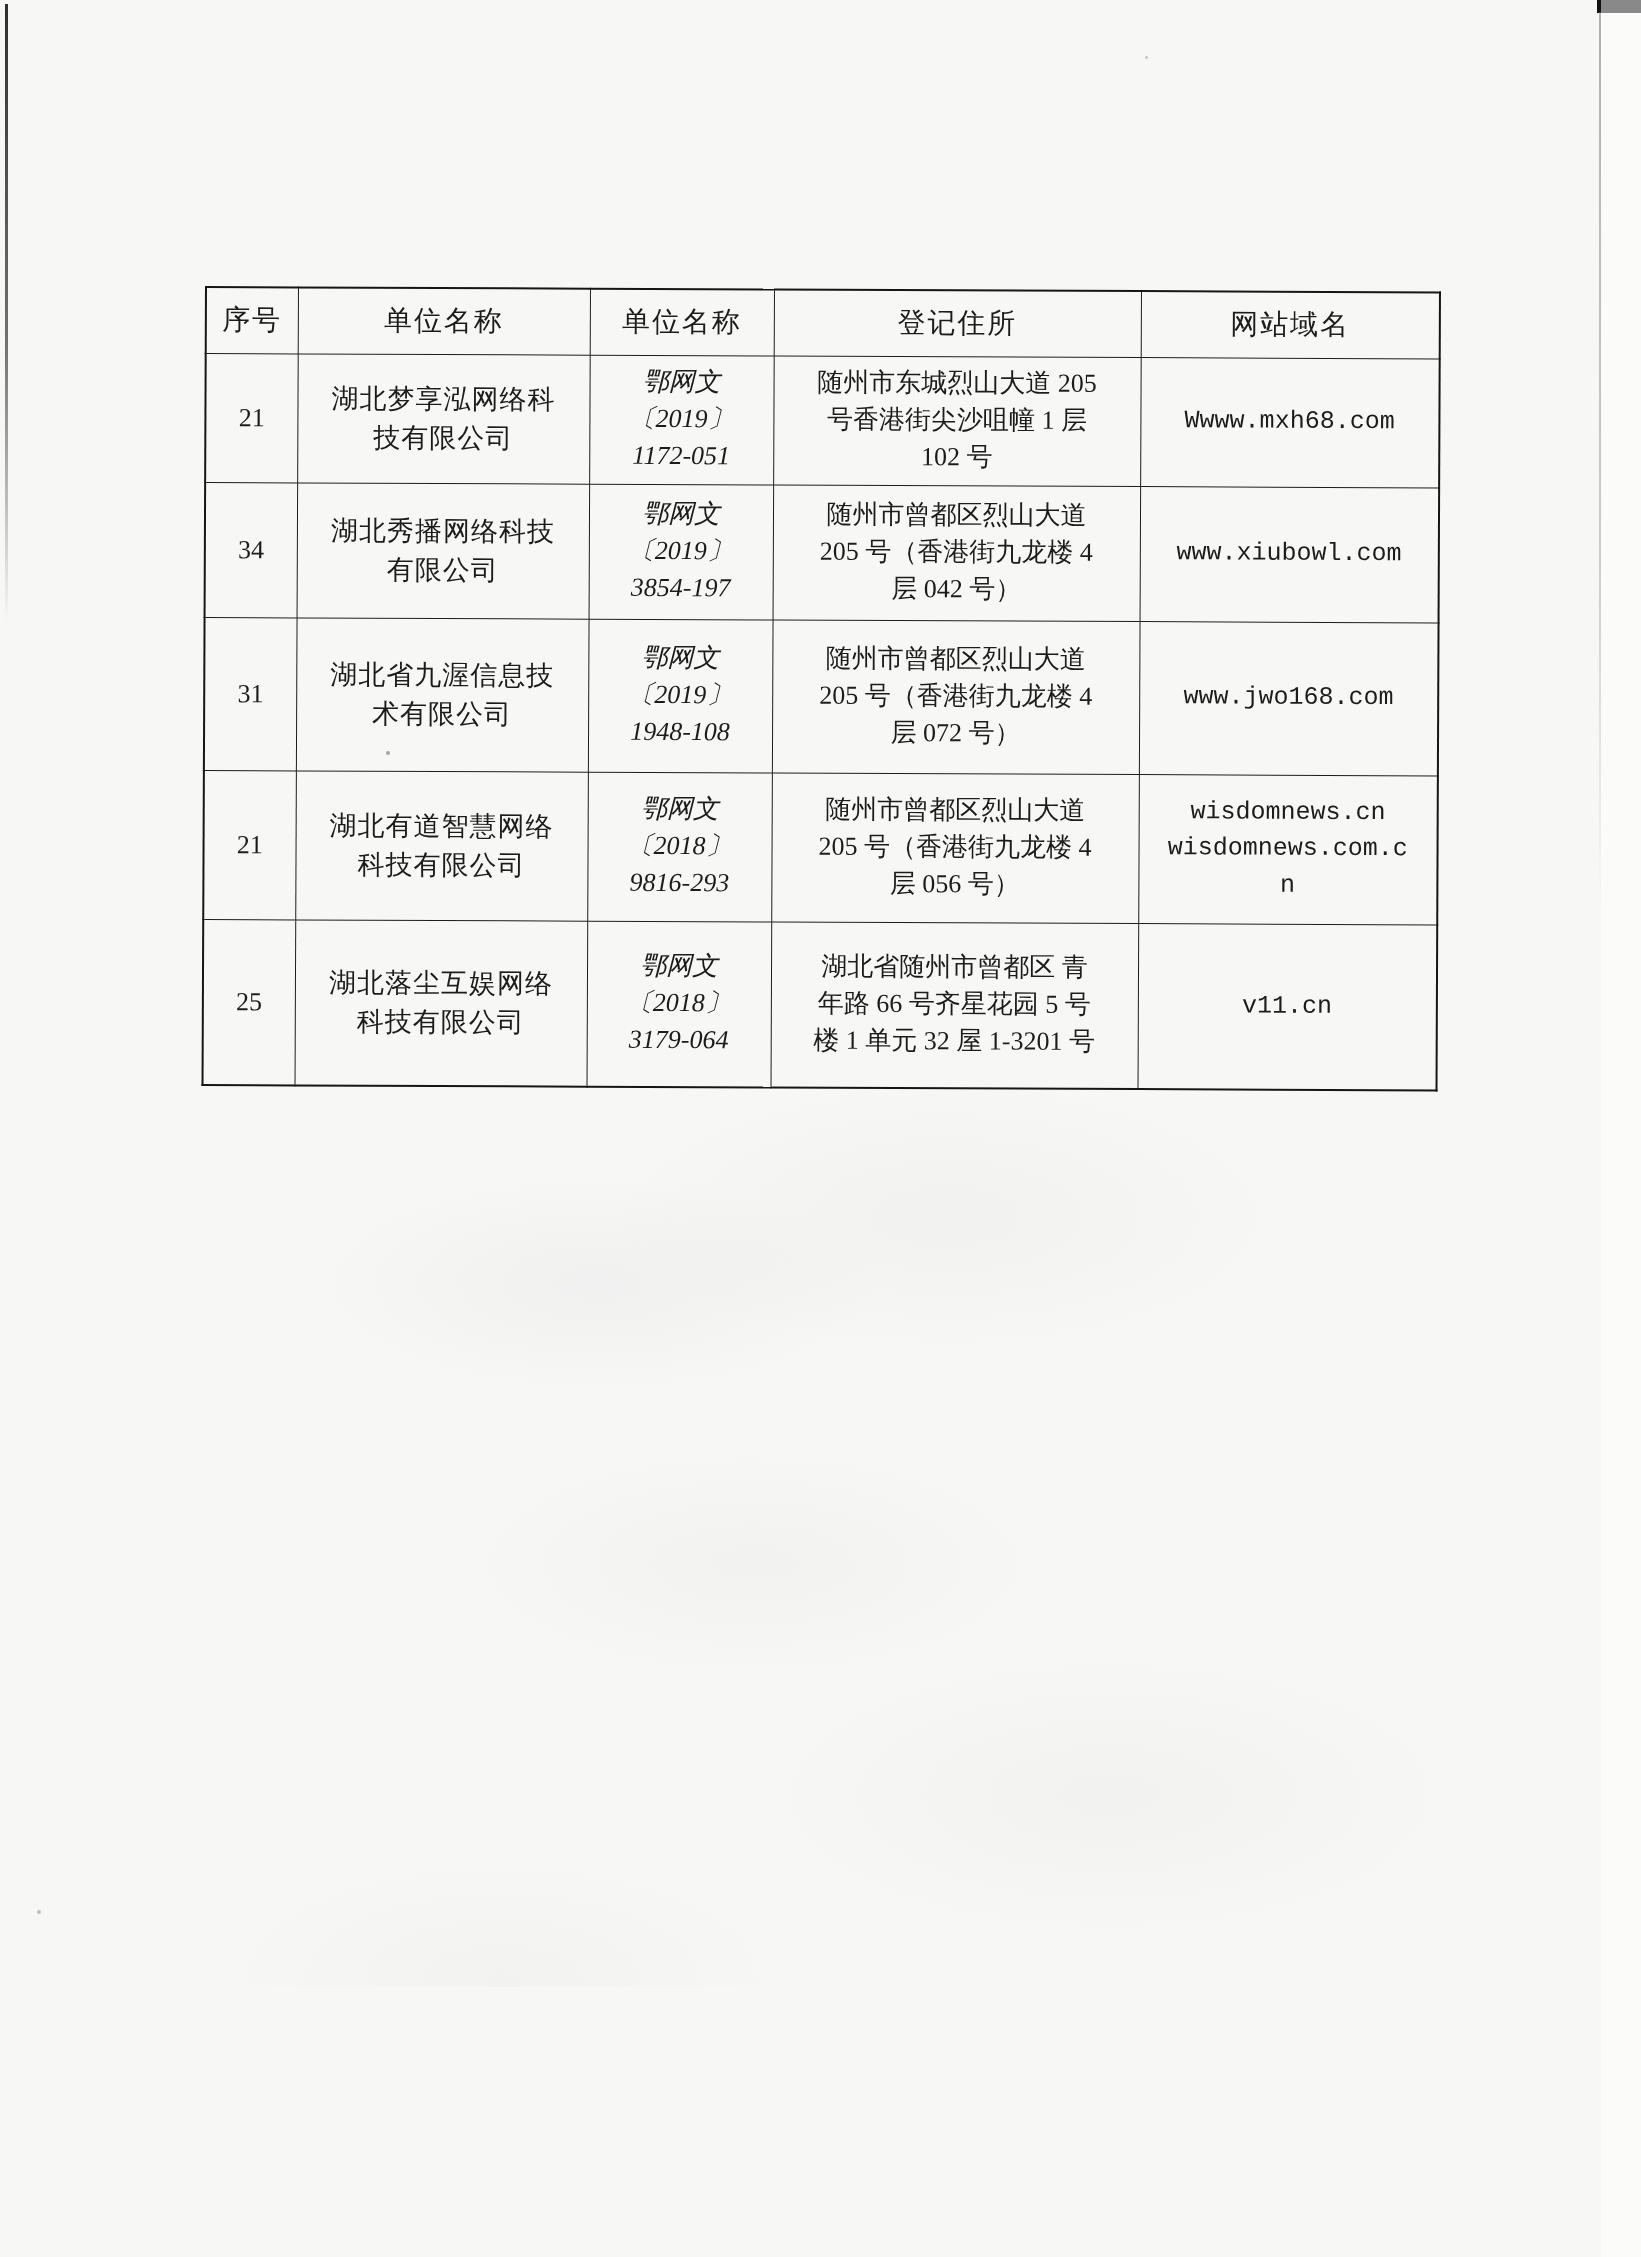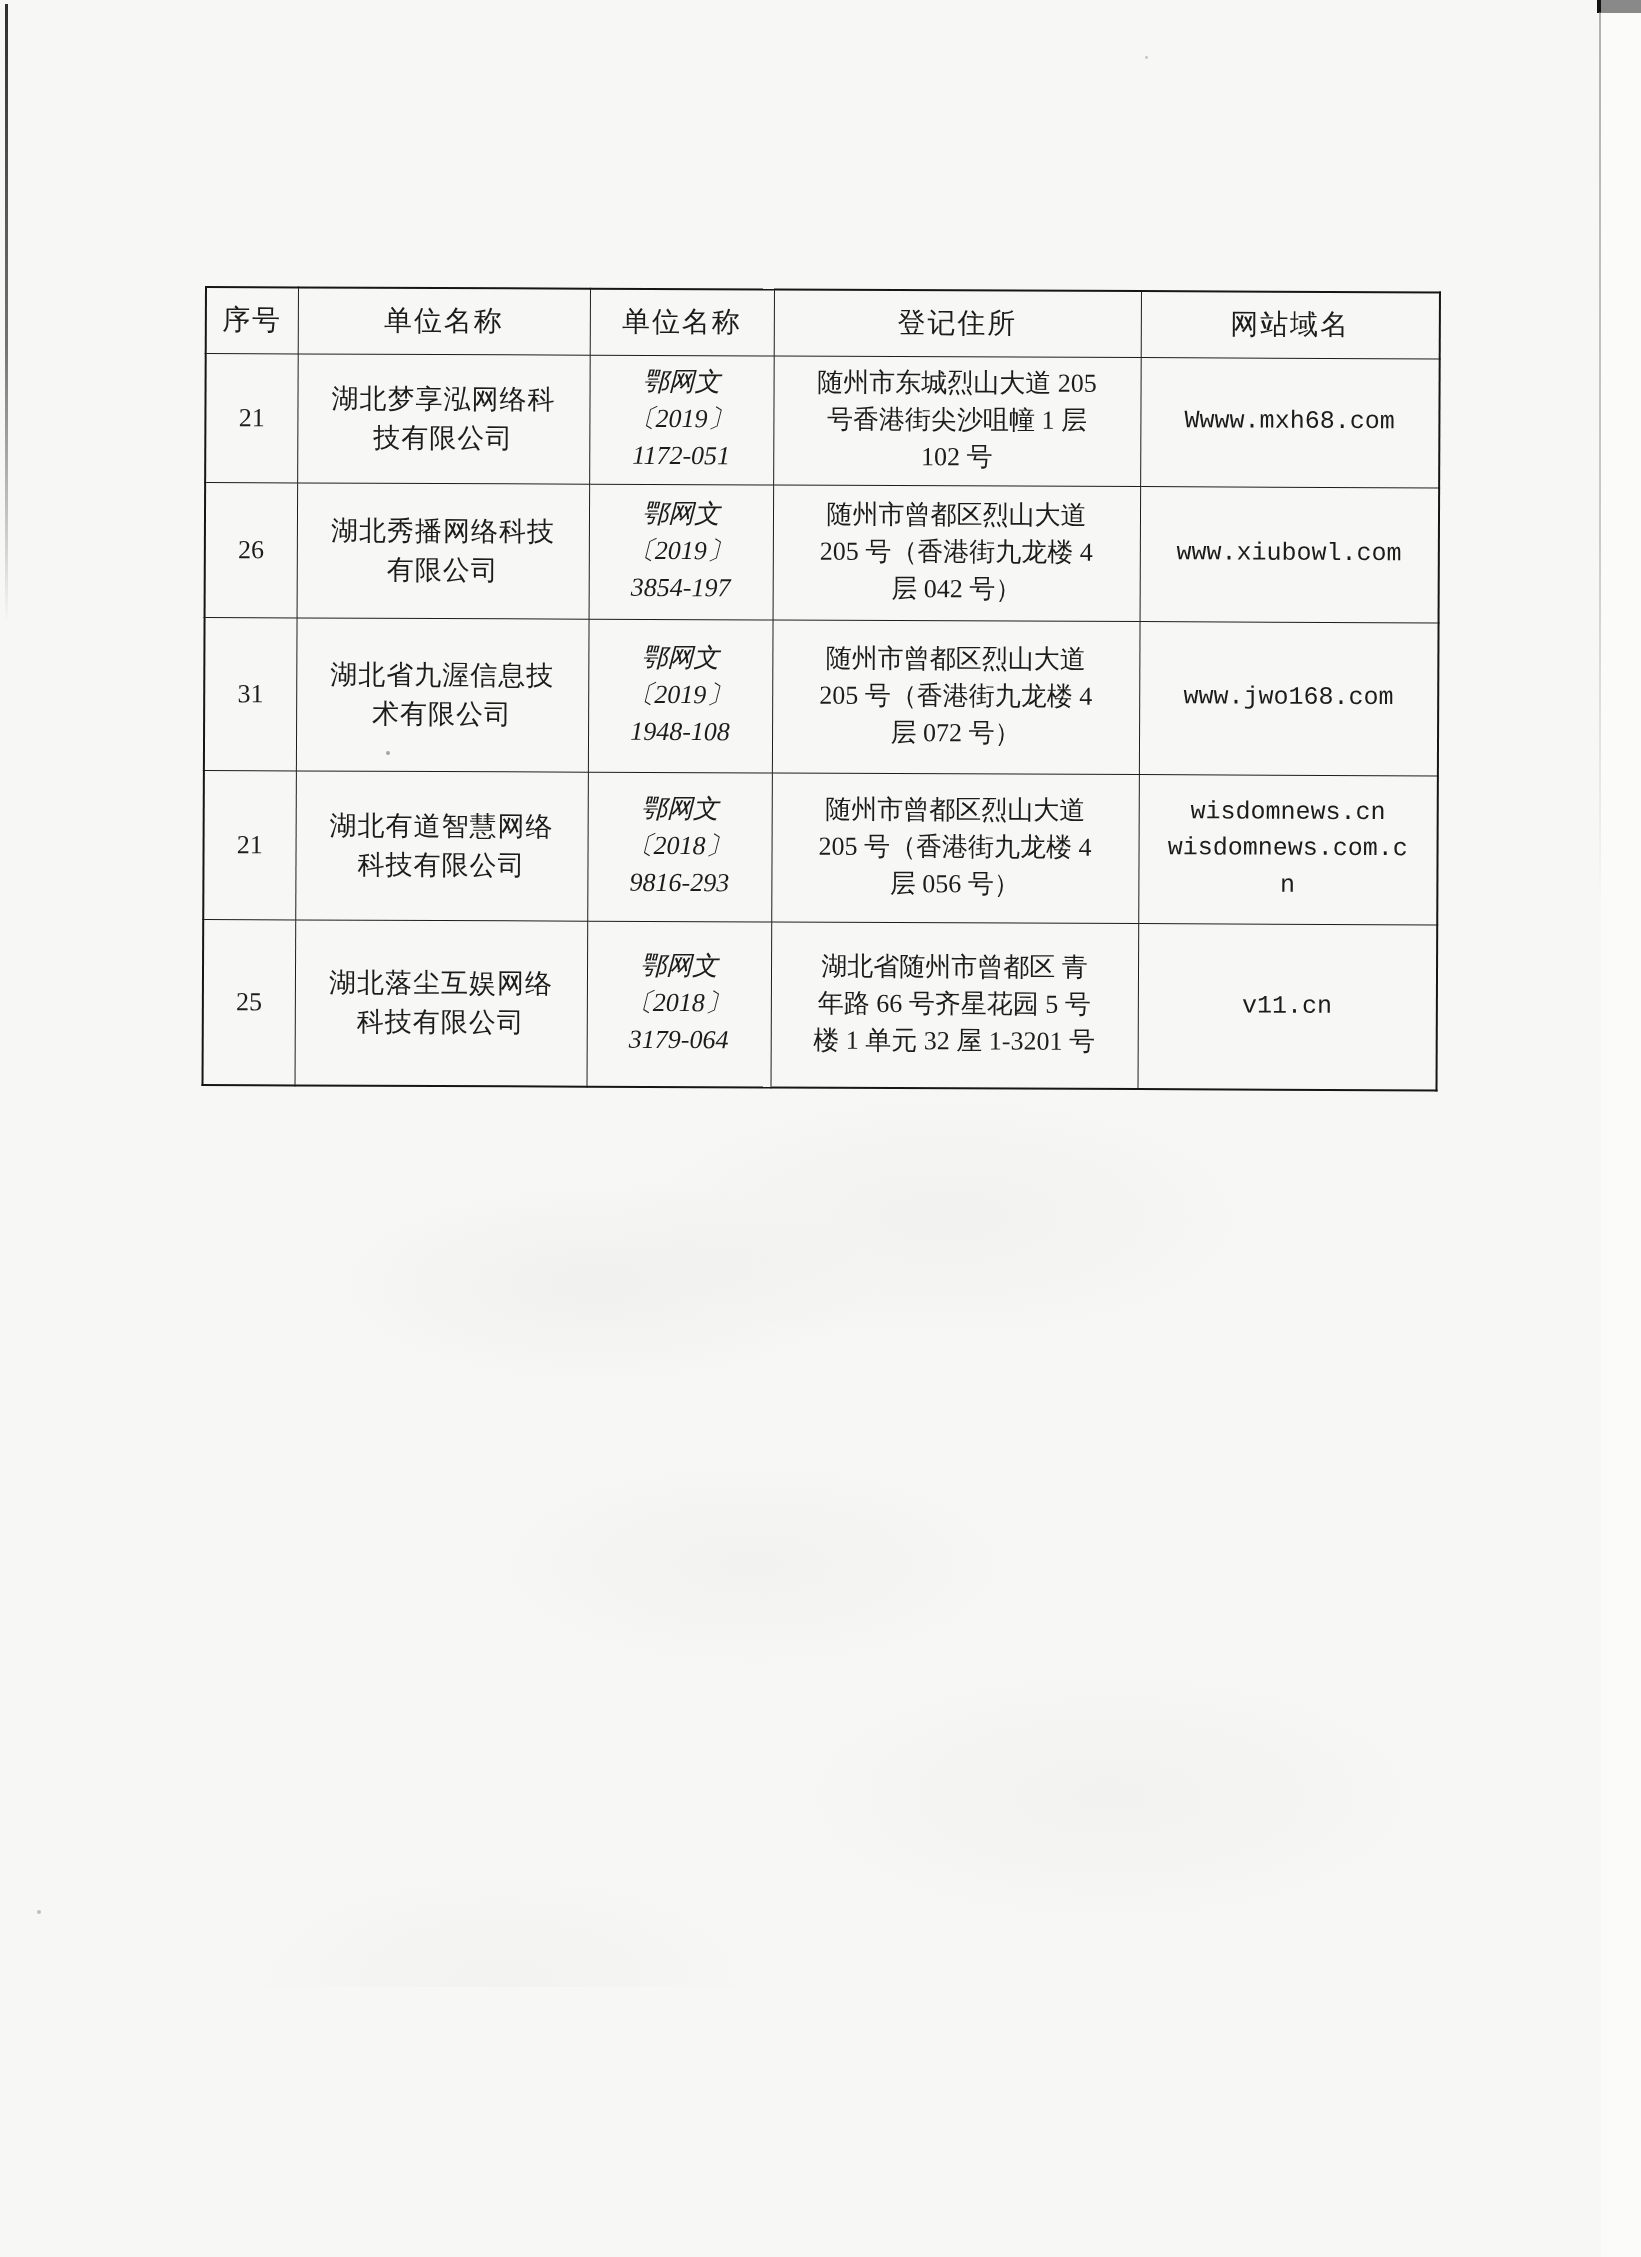--- a/index.html
+++ b/index.html
@@ -140,21 +140,21 @@
 技有限公司</td>
           <td class="cell-doc">鄂网文
 〔2019〕
 1172-051</td>
           <td class="cell-addr">随州市东城烈山大道 205
 号香港街尖沙咀幢 1 层
 102 号</td>
           <td class="cell-dom">Wwww.mxh68.com</td>
         </tr>
         <tr class="r1">
-          <td class="cell-no">26</td>
+          <td class="cell-no">34</td>
           <td class="cell-name">湖北秀播网络科技
 有限公司</td>
           <td class="cell-doc">鄂网文
 〔2019〕
 3854-197</td>
           <td class="cell-addr">随州市曾都区烈山大道
 205 号（香港街九龙楼 4
 层 042 号）</td>
           <td class="cell-dom">www.xiubowl.com</td>
         </tr>

